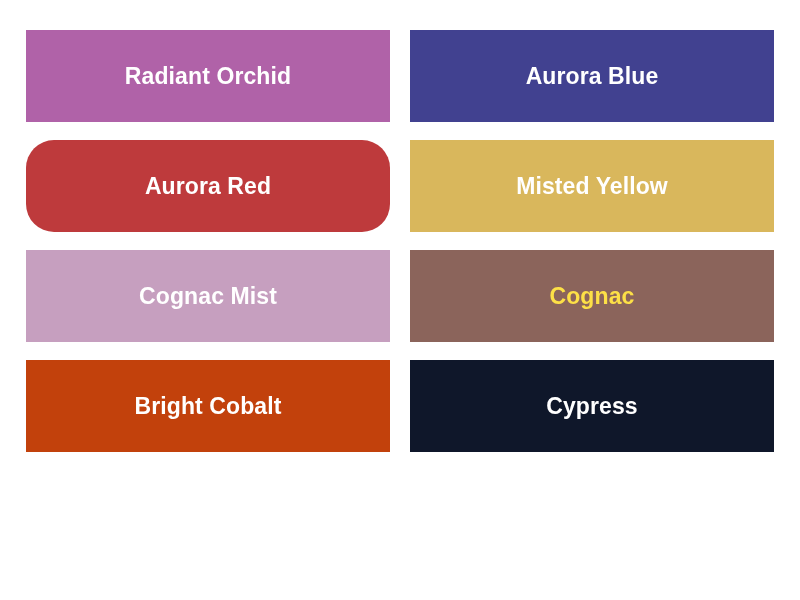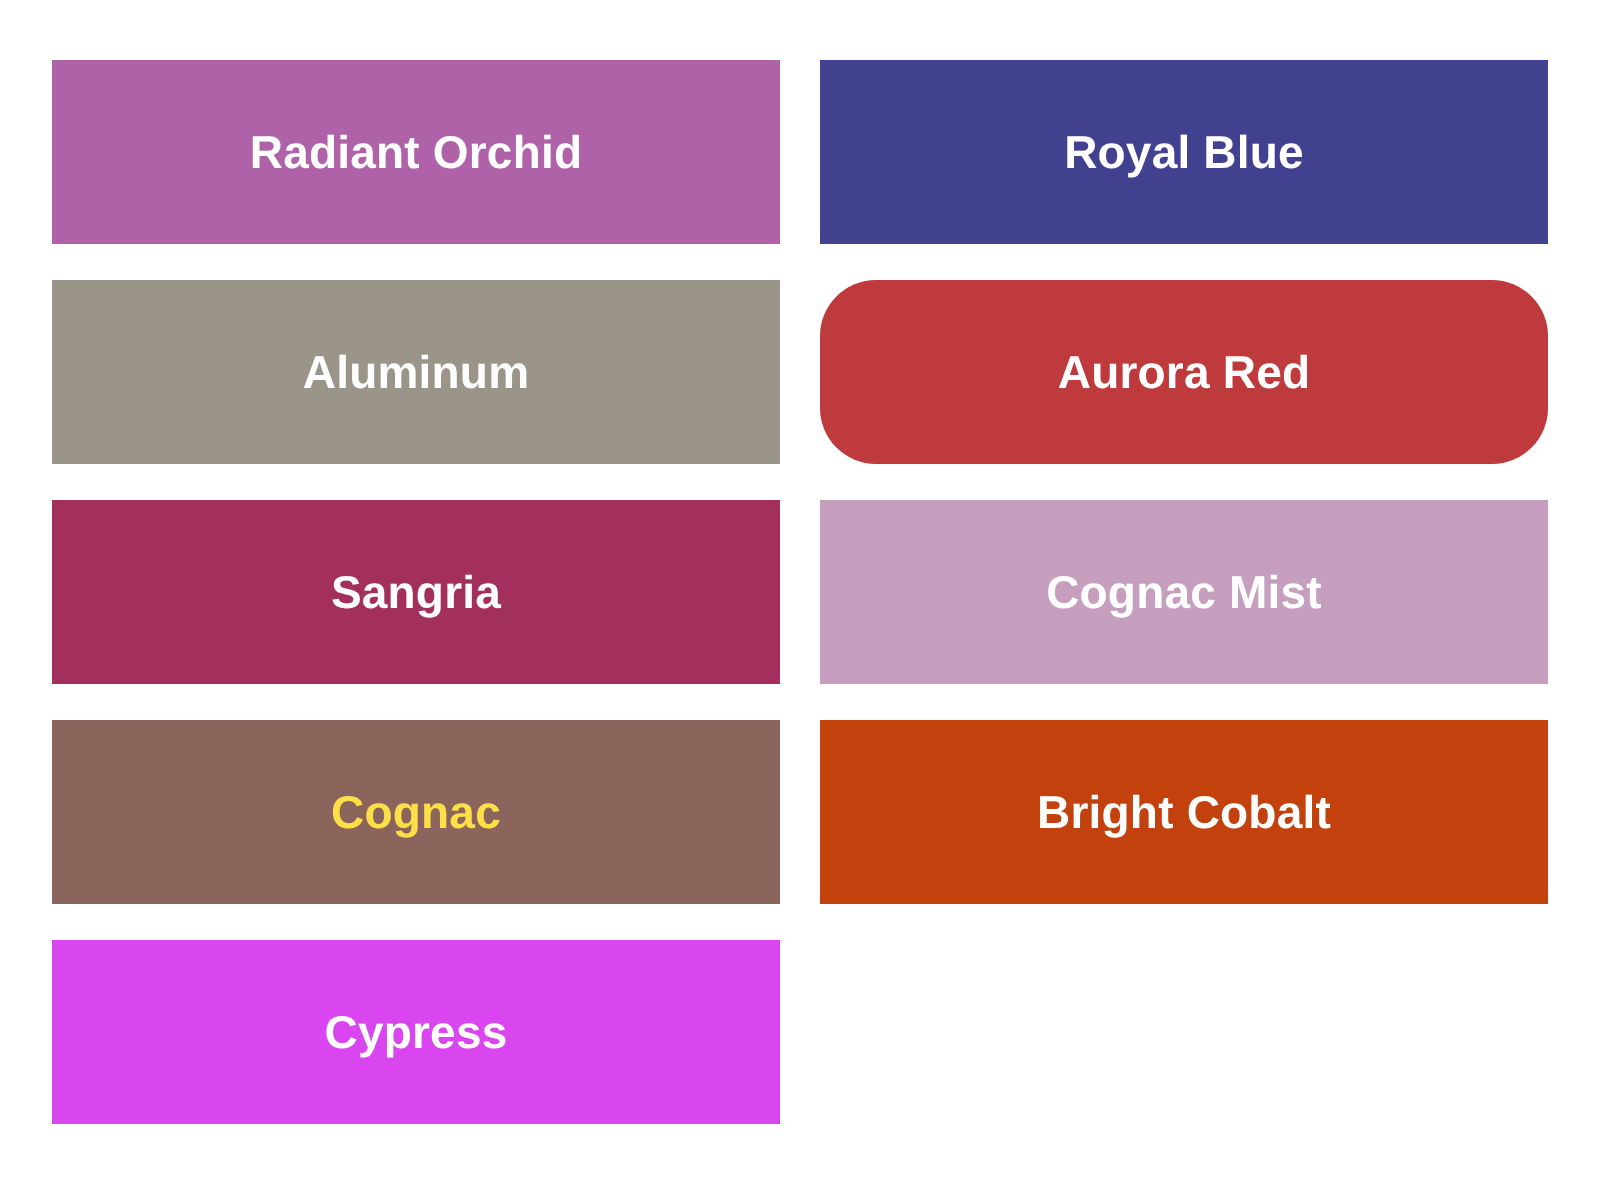--- a/index.html
+++ b/index.html
@@ -50,45 +50,42 @@
 </head>
 <body style="background: rgb(255, 255, 255);">
 
 <div id="palette-board">
 
   <div class="swatch" style="background-color: rgb(176, 98, 168);">
     <span class="swatch-label" style="color: rgb(255, 255, 255);">Radiant Orchid</span>
   </div>
 
   <div class="swatch" style="background-color: rgb(65, 65, 144);">
-    <span class="swatch-label" style="color: rgb(255, 255, 255);">Royal Blue</span>
+    <span class="swatch-label" style="color: rgb(255, 255, 255);">Aurora Blue</span>
   </div>
 
-  <div class="swatch" style="background-color: rgb(155, 148, 136);">
-    <span class="swatch-label" style="color: rgb(255, 255, 255);">Aluminum</span>
-  </div>
 
   <div class="swatch" style="background-color: rgb(190, 58, 60); border-radius: 28px;">
     <span class="swatch-label" style="color: rgb(255, 255, 255);">Aurora Red</span>
   </div>
 
+  <div class="swatch" style="background-color: rgb(217, 183, 92);">
+    <span class="swatch-label" style="color: rgb(255, 255, 255);">Misted Yellow</span>
+  </div>
 
-  <div class="swatch" style="background-color: rgb(163, 48, 92);">
-    <span class="swatch-label" style="color: rgb(255, 255, 255);">Sangria</span>
-  </div>
 
   <div class="swatch" style="background-color: rgb(198, 159, 191);">
     <span class="swatch-label" style="color: rgb(255, 255, 255);">Cognac Mist</span>
   </div>
 
   <div class="swatch" style="background-color: rgb(139, 100, 91);">
     <span class="swatch-label" style="color: #fde047;">Cognac</span>
   </div>
 
   <div class="swatch" style="background-color: #c2410c;">
     <span class="swatch-label" style="color: rgb(255, 255, 255);">Bright Cobalt</span>
   </div>
 
-  <div class="swatch" style="background-color: #d946ef;">
+  <div class="swatch" style="background-color: #0f172a;">
     <span class="swatch-label" style="color: rgb(255, 255, 255);">Cypress</span>
   </div>
 
 </div>
 
 </body></html>

